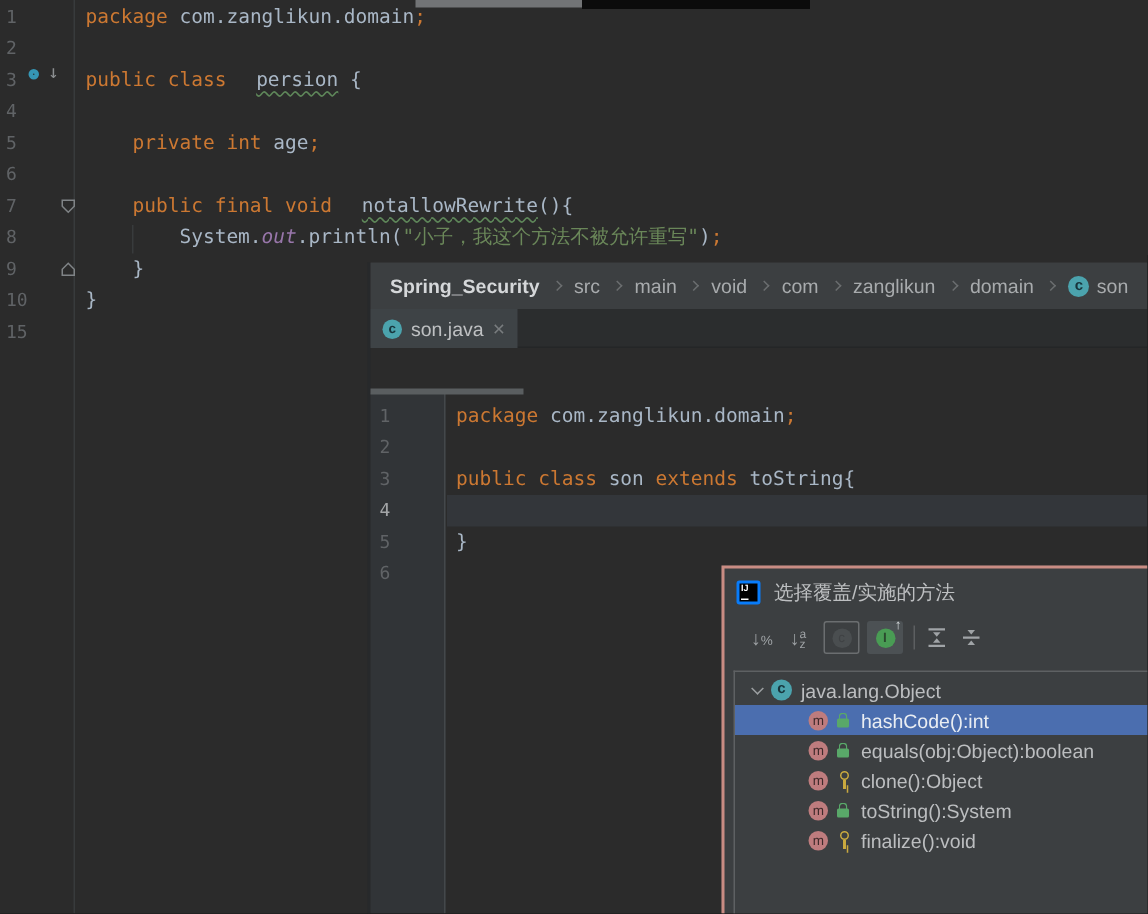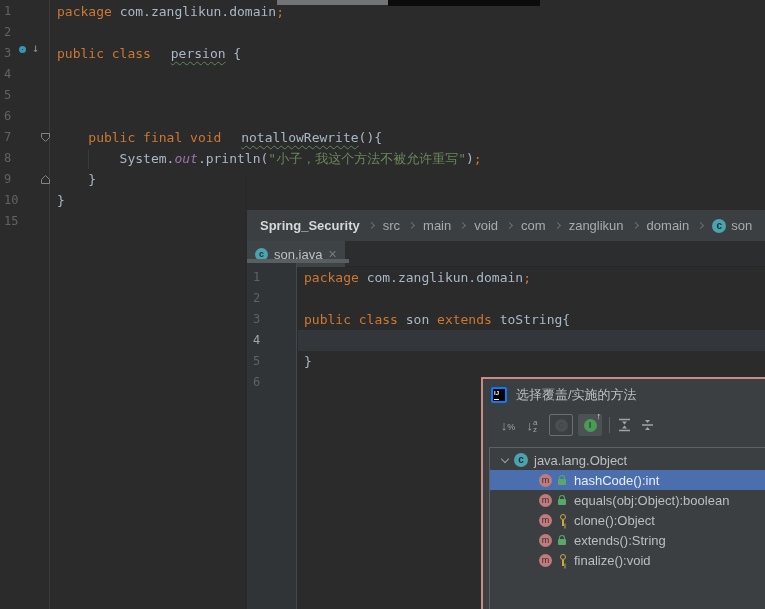--- a/index.html
+++ b/index.html
@@ -32,21 +32,21 @@
   .win2{position:absolute;left:245px;top:175px;right:0;bottom:0;background:var(--editor-bg,#2B2B2B);
         border-left:2px solid #27292B;}
   .titlebar{height:30px;background:var(--chrome-bg,#3C3F41);display:flex;align-items:center;gap:9px;padding-left:11px;}
   .titlebar .wtitle{color:#707476;font-size:13px;}
   .ij-logo{width:16px;height:16px;border-radius:2px;flex:none;position:relative;
            background:linear-gradient(135deg,#FC801D 0%,#E0447C 40%,#9E30CC 65%,#087CFA 100%);}
   .ij-logo i{position:absolute;left:2px;top:2px;right:2px;bottom:2px;background:#000;color:#fff;
              font-style:normal;font-weight:bold;font-size:6px;line-height:8px;padding-left:1px;}
   .ij-logo i:after{content:"";position:absolute;left:1px;bottom:1px;width:5px;height:1.5px;background:#fff;}
   .crumbs{height:31px;background:var(--chrome-bg,#3C3F41);display:flex;align-items:center;padding-left:13px;
-          font-size:13px;color:#A8ABAD;margin-top:35px;}
+          font-size:13px;color:#A8ABAD;}
   .crumb-first{font-weight:bold;color:#D5D7D9;}
   .crumb-sep{width:5px;height:5px;border-top:1px solid #6B6E70;border-right:1px solid #6B6E70;
              transform:rotate(45deg);display:inline-block;margin:0 9px;flex:none;}
   .crumb-leaf{display:inline-flex;align-items:center;gap:5px;}
   .class-icon{width:14px;height:14px;border-radius:50%;background:var(--class-icon-teal,#4BA3AD);
               color:#17343B;font-weight:bold;font-size:10px;line-height:14px;text-align:center;flex:none;display:inline-block;}
   .tabbar{height:26px;background:#2B2D2E;border-bottom:1px solid #242627;display:flex;}
   .tab{display:inline-flex;align-items:center;gap:6px;padding:0 8px;background:#3E4346;height:26px;
        color:#BEC0C2;font-size:13px;}
   .tab .class-icon{width:13px;height:13px;line-height:13px;font-size:9px;}
@@ -124,20 +124,21 @@
           <span class="fold"></span>
           <span class="code"><span class="tok-kw">public class </span><span class="tok-typo">persion</span><span class="tok-pl"> {</span></span>
         </div>
         <div class="row">
           <span class="ln">4</span>
           <span class="fold"></span>
         </div>
         <div class="row">
           <span class="ln">5</span>
           <span class="fold"></span>
+          <span class="code"><span class="tok-pl">    </span><span class="tok-kw">private int </span><span class="tok-pl">age</span><span class="tok-semi">;</span></span>
         </div>
         <div class="row">
           <span class="ln">6</span>
           <span class="fold"></span>
           <span class="code"></span>
         </div>
         <div class="row">
           <span class="ln">7</span>
           <span class="fold">
             <svg width="11" height="11" viewBox="0 0 11 11">
@@ -301,21 +302,21 @@
           <span>equals(obj:Object):boolean</span>
         </div>
         <div class="trow method">
           <span class="method-icon">m</span>
           <span class="vis protected"></span>
           <span>clone():Object</span>
         </div>
         <div class="trow method">
           <span class="method-icon">m</span>
           <span class="vis public"></span>
-          <span>extends():String</span>
+          <span>toString():System</span>
         </div>
         <div class="trow method">
           <span class="method-icon">m</span>
           <span class="vis protected"></span>
           <span>finalize():void</span>
         </div>
       </div>
   </div>
 
 </div>

